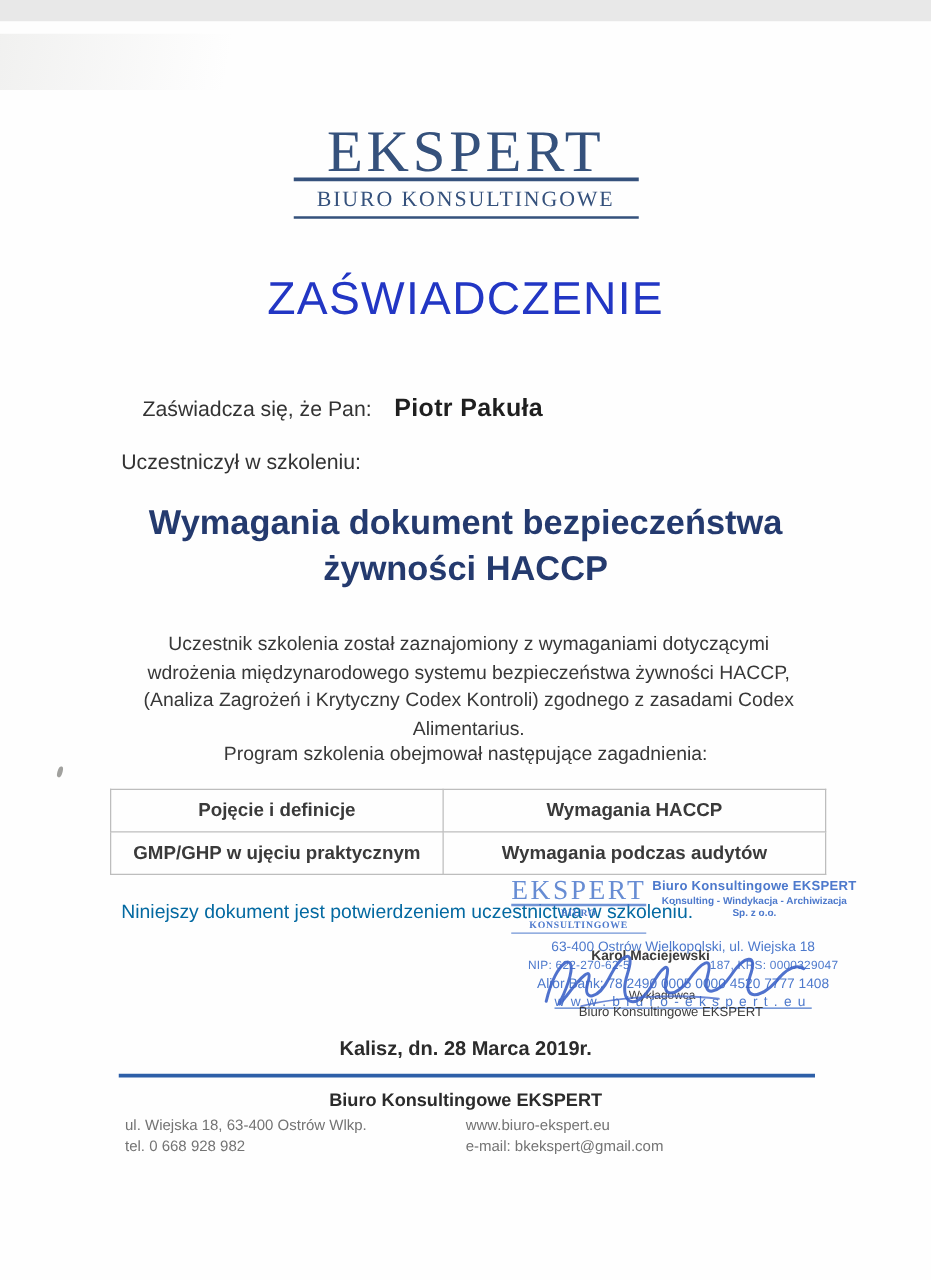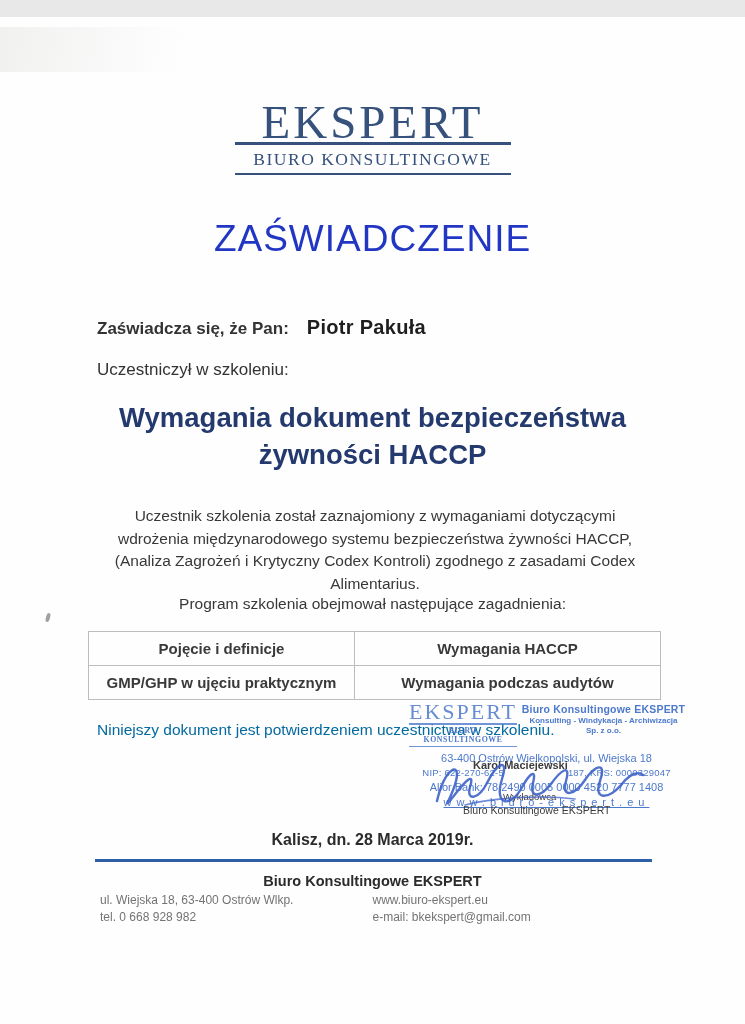--- a/index.html
+++ b/index.html
@@ -33,21 +33,21 @@
   }
   .logo-rule2 { height:2px; background:#35517c; margin-top:3px; }
 
   
   .cert-title {
     position:absolute; top:201px; left:0; right:0; text-align:center;
     font-size:37px; font-weight:normal; color:#2236c4; letter-spacing:1px;
   }
 
   
-  .recipient { position:absolute; top:299px; left:97px; font-size:17px; color:#333;font-weight:bold; }
+  .recipient { position:absolute; top:299px; left:114px; font-size:17px; color:#333; }
   .recipient b { font-size:20px; color:#1f1f1f; margin-left:18px; letter-spacing:.3px; }
   .participation { position:absolute; top:343px; left:97px; font-size:17px; color:#333; }
 
   
   .course-title {
     position:absolute; top:383px; left:0; right:0; text-align:center;
     font-size:27.5px; font-weight:bold; color:#243a6e; line-height:1.33;
   }
 
   

